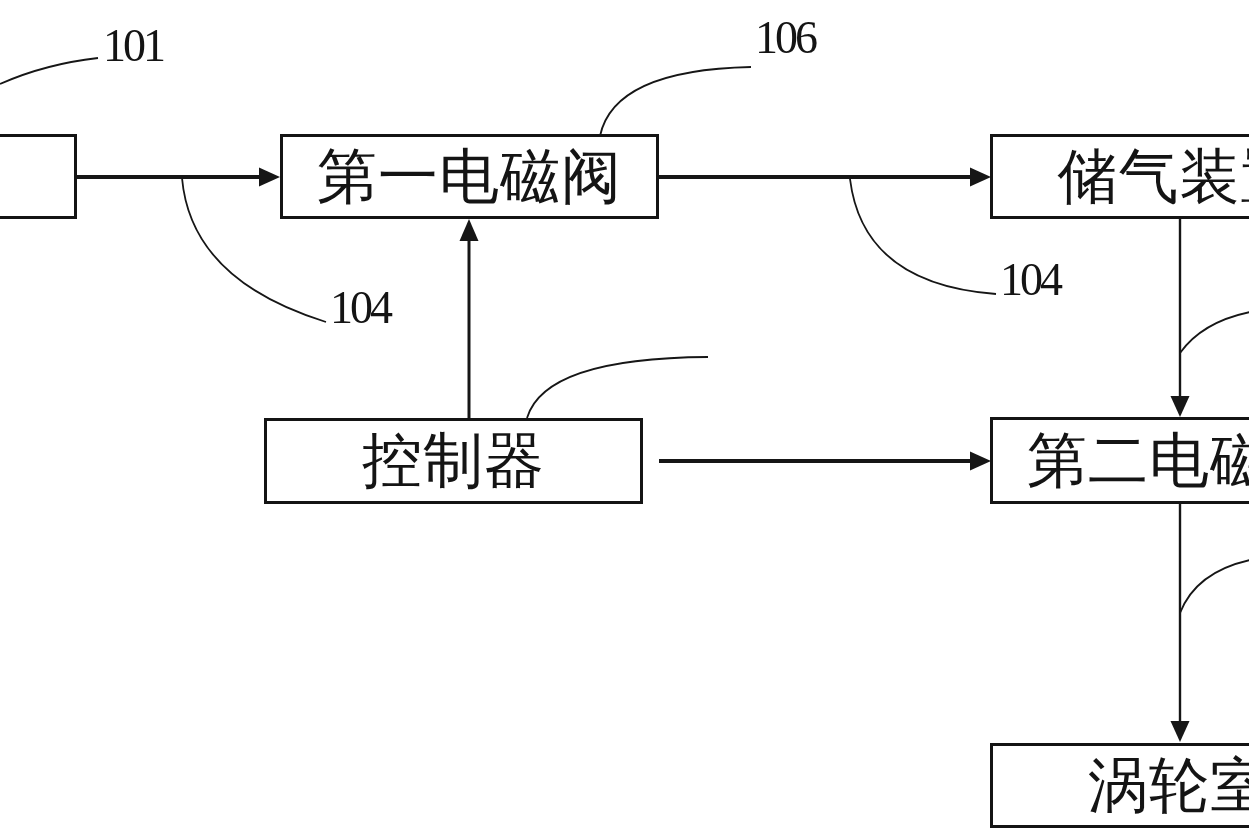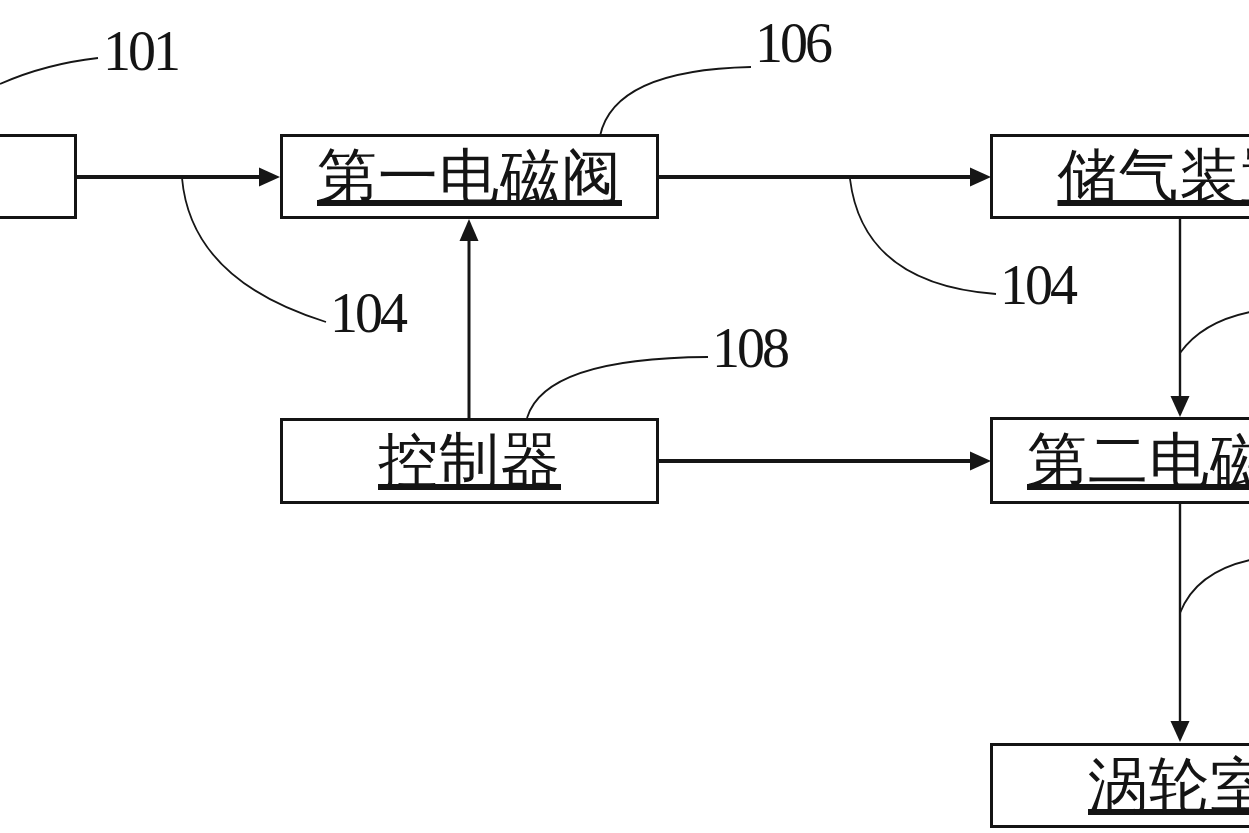--- a/index.html
+++ b/index.html
@@ -22,31 +22,30 @@
     box-sizing: border-box;
     border: 3px solid #141414;
     background: #ffffff;
     display: flex;
     align-items: center;
     justify-content: center;
     font-size: 60px;
     line-height: 1;
     white-space: nowrap;
     letter-spacing: 1px;
-    text-decoration: underline;
   }
   .node-inlet         { left: -303px; top: 134px; width: 380px; height: 85px; }
   .node-first-valve   { left: 280px;  top: 134px; width: 379px; height: 85px; }
   .node-gas-storage   { left: 990px;  top: 134px; width: 379px; height: 85px; }
-  .node-controller    { left: 280px;  top: 418px; width: 379px; height: 86px; }
+  .node-controller    { left: 264px;  top: 418px; width: 379px; height: 86px; }
   .node-second-valve  { left: 990px;  top: 417px; width: 379px; height: 87px; }
   .node-turbine       { left: 990px;  top: 743px; width: 379px; height: 85px; }
   .ref {
     position: absolute;
-    font-size: 56px;
+    font-size: 46px;
     line-height: 1;
     letter-spacing: -3px;
     white-space: nowrap;
   }
   .ref-101  { left: 103px;  top: 23px; }
   .ref-106  { left: 755px;  top: 15px; }
   .ref-104a { left: 330px;  top: 285px; }
   .ref-108  { left: 712px;  top: 320px; }
   .ref-104b { left: 1000px; top: 257px; }
 </style>
@@ -116,16 +115,15 @@
     <span>第二电磁阀</span>
   </div>
 
   <div class="node node-turbine">
     <span>涡轮室</span>
   </div>
 
   <div class="ref ref-101">101</div>
   <div class="ref ref-106">106</div>
   <div class="ref ref-104a">104</div>
-  <div class="ref ref-108">108</div>
   <div class="ref ref-104b">104</div>
 
 </div>
 
 </body></html>

